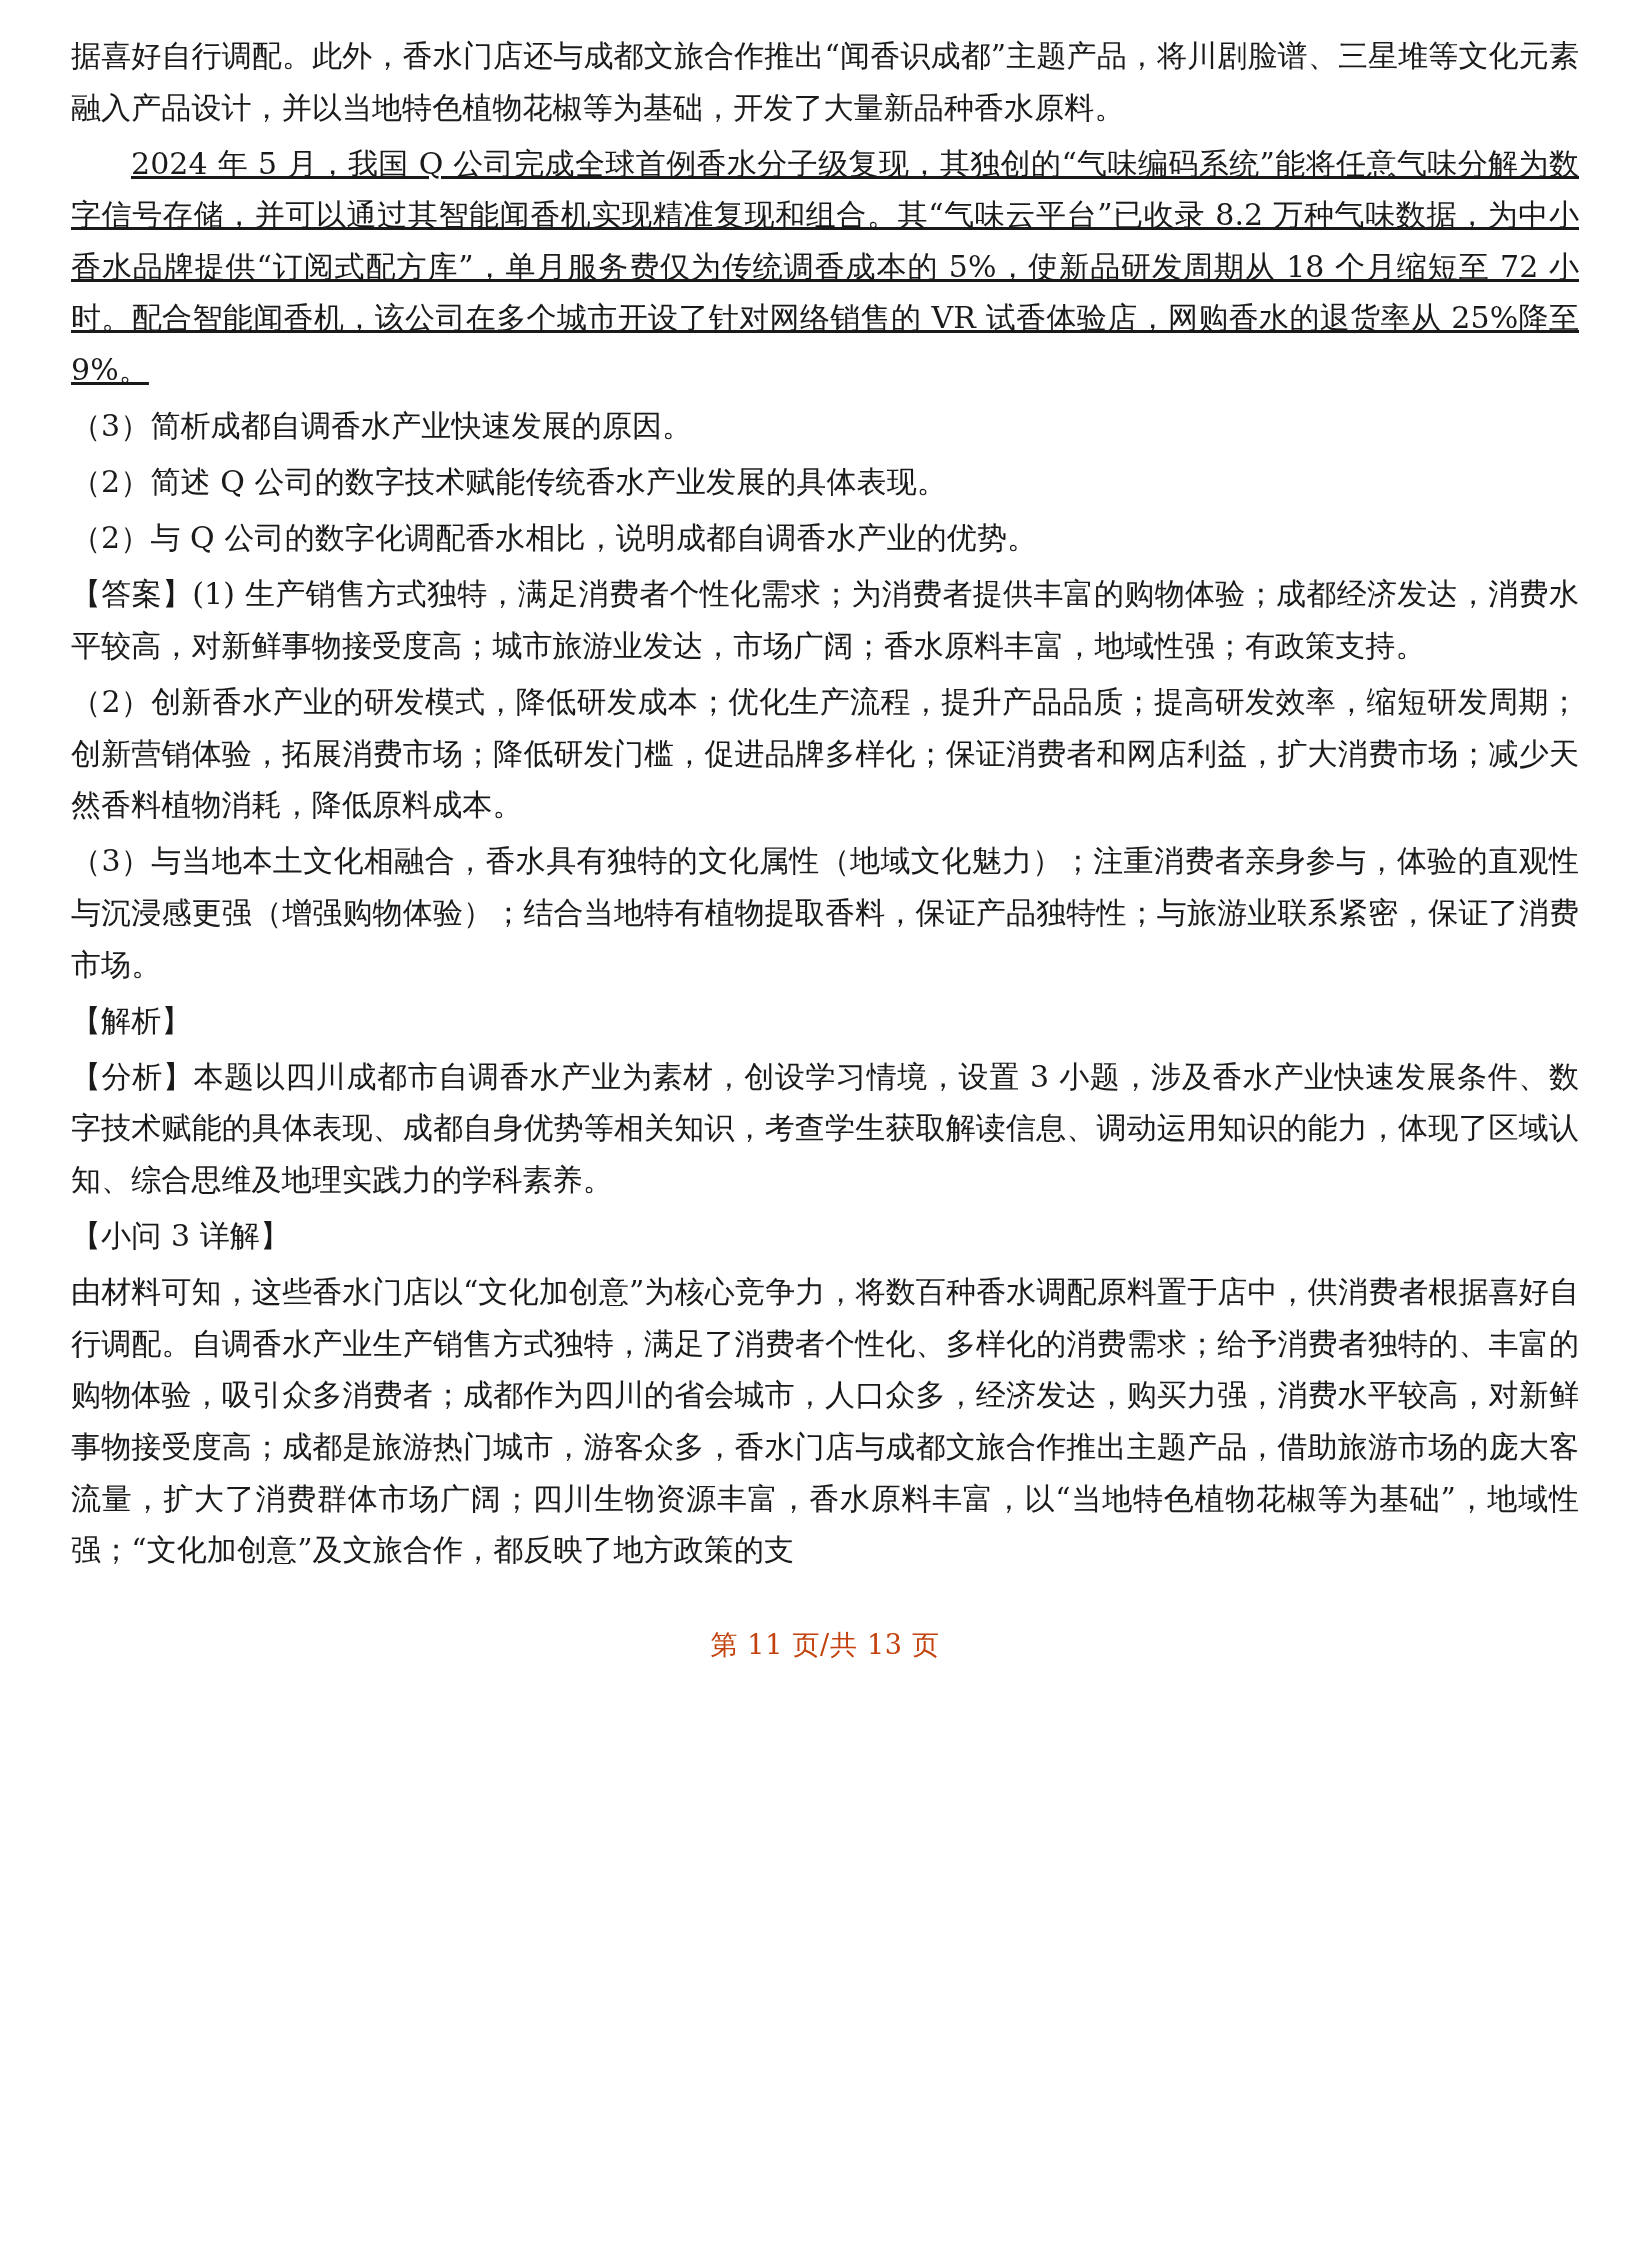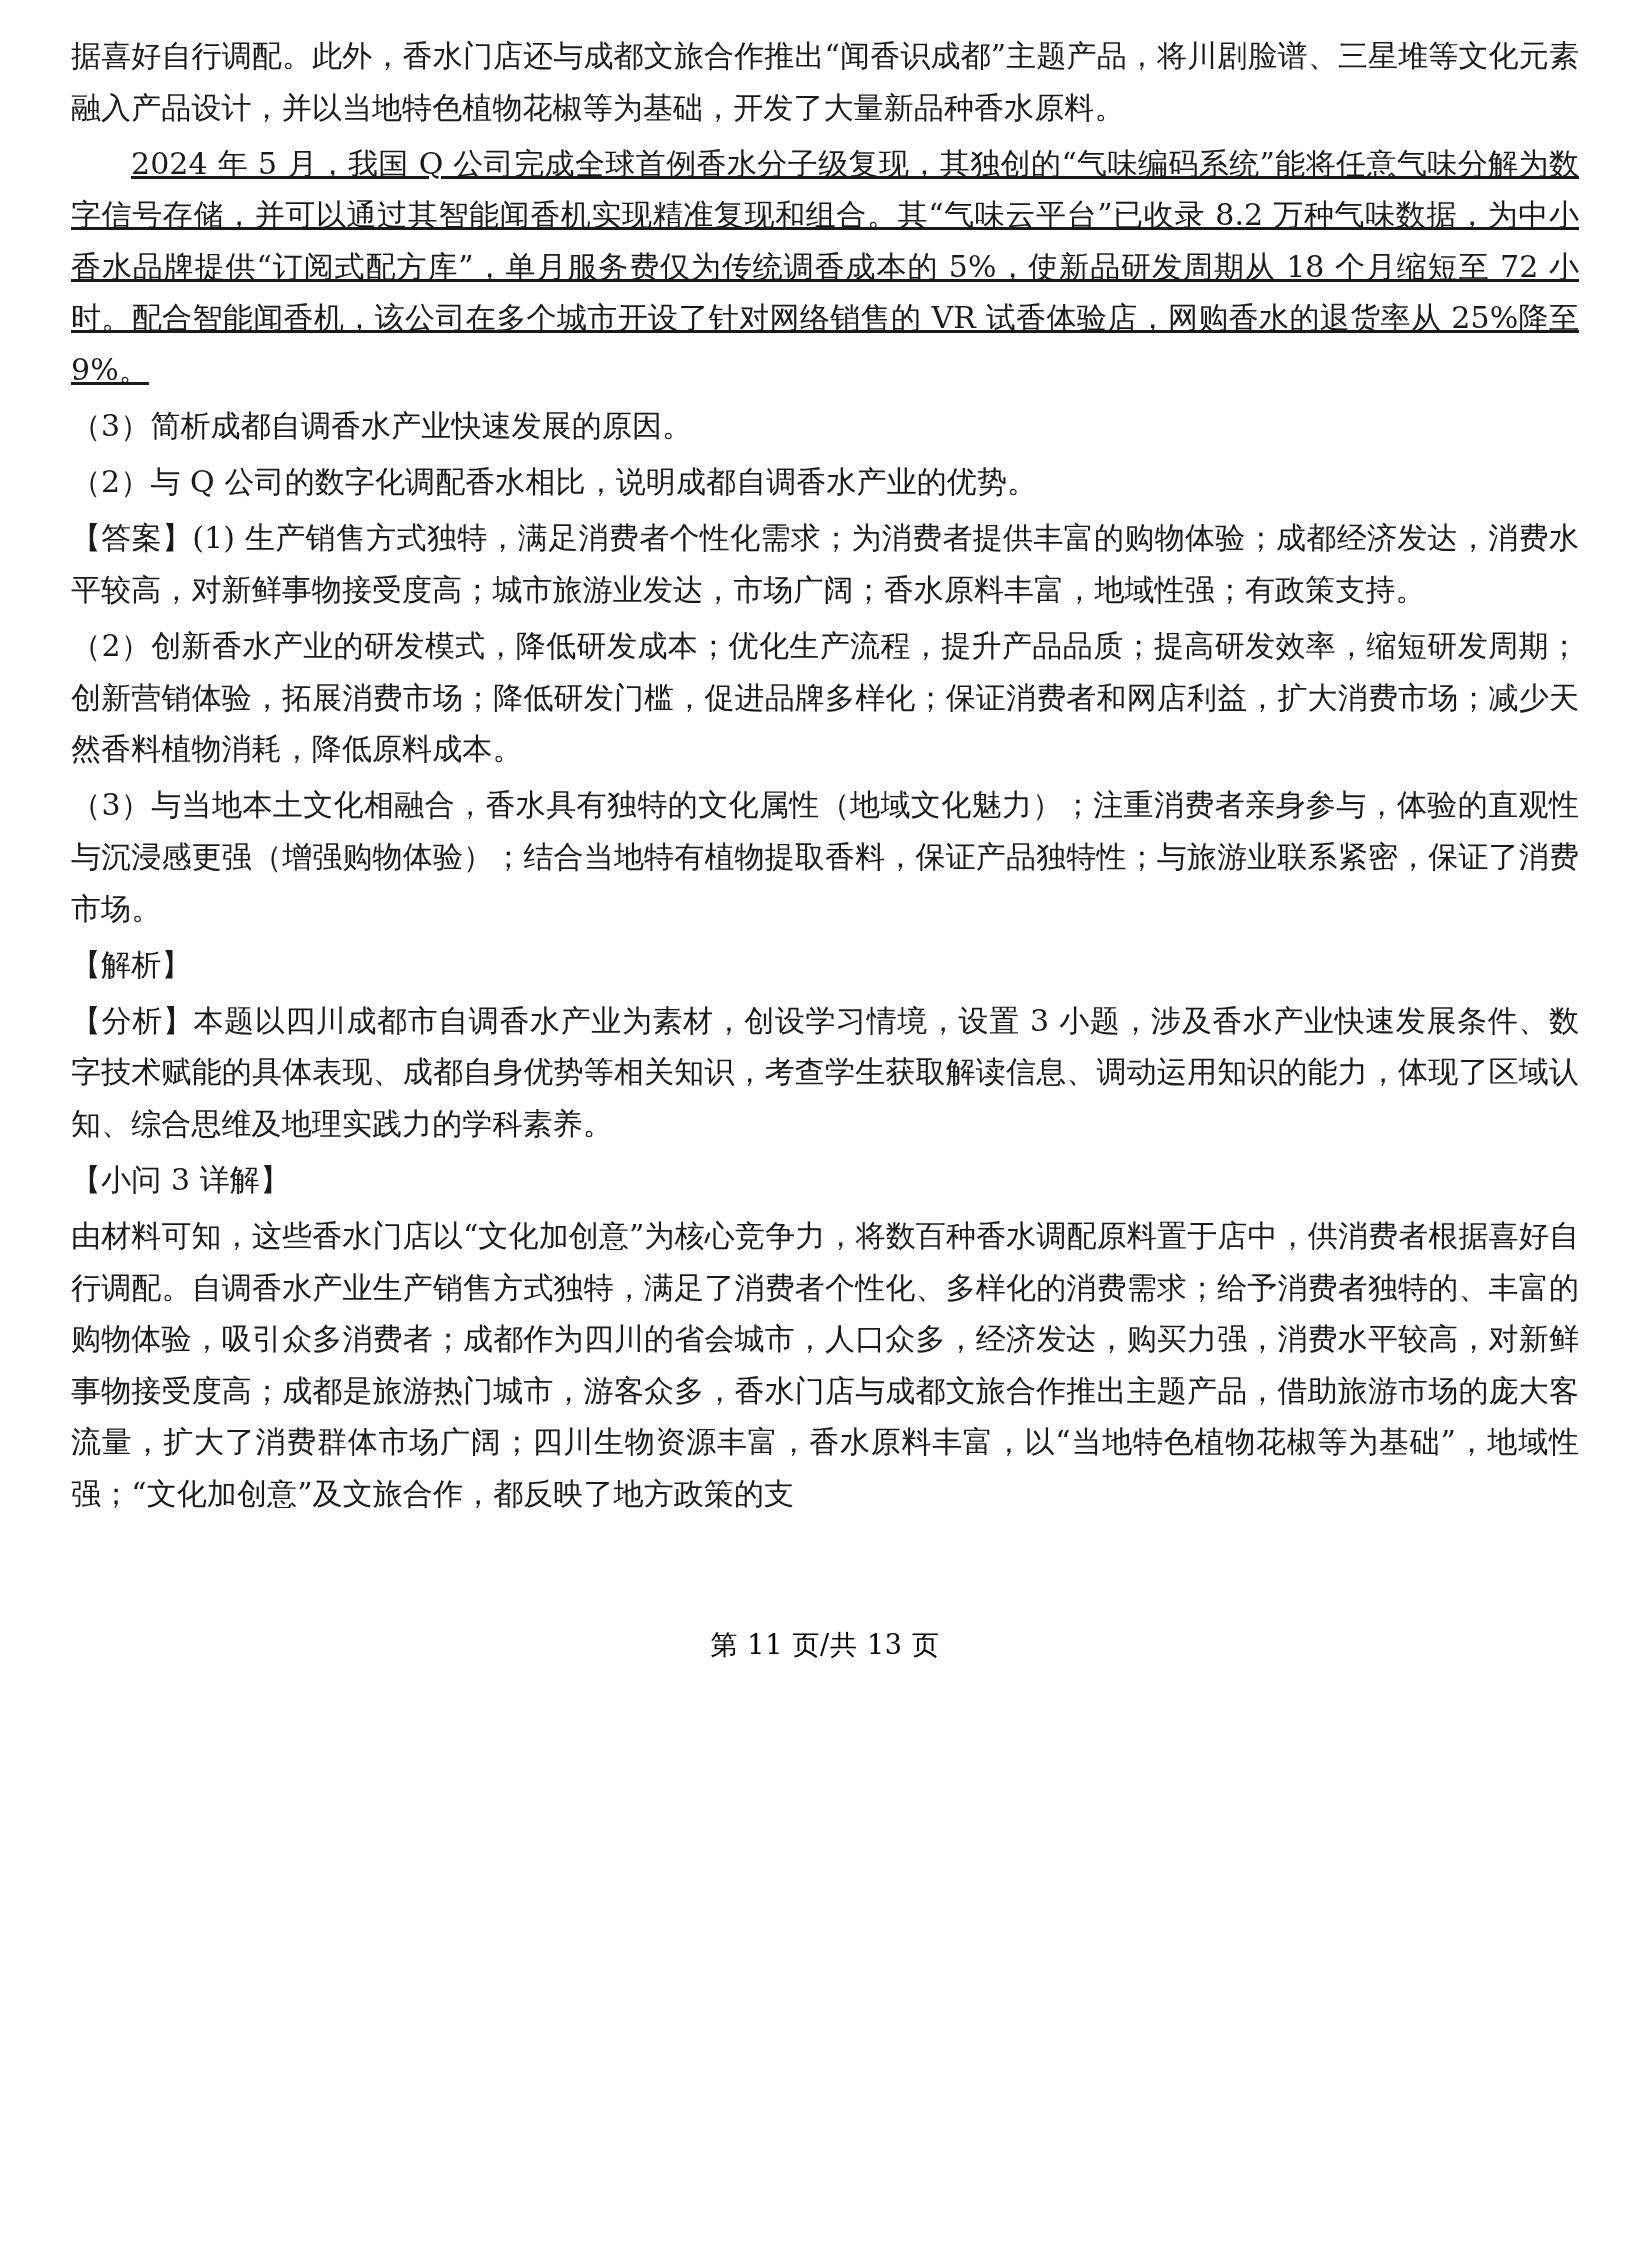--- a/index.html
+++ b/index.html
@@ -35,32 +35,33 @@
     text-decoration: underline;
   }
   .footer {
     position: absolute;
     left: 0;
     right: 0;
     bottom: 19.4px;
     text-align: center;
     font-size: 27px;
     font-family: "DejaVu Serif", "Liberation Serif", serif;
-    color: #000000;
+    color: #c2410c;
     letter-spacing: 0.7px;
   }
 </style>
 </head>
 <body>
 
 <div class="page">
   <div id="content">
       <p class="para">据喜好自行调配。此外，香水门店还与成都文旅合作推出“闻香识成都”主题产品，将川剧脸谱、三星堆等文化元素融入产品设计，并以当地特色植物花椒等为基础，开发了大量新品种香水原料。</p>
       <p class="para indent">2024 年 5 月，我国 Q 公司完成全球首例香水分子级复现，其独创的“气味编码系统”能将任意气味分解为数字信号存储，并可以通过其智能闻香机实现精准复现和组合。其“气味云平台”已收录 8.2 万种气味数据，为中小香水品牌提供“订阅式配方库”，单月服务费仅为传统调香成本的 5%，使新品研发周期从 18 个月缩短至 72 小时。配合智能闻香机，该公司在多个城市开设了针对网络销售的 VR 试香体验店，网购香水的退货率从 25%降至 9%。</p>
       <p class="para">（3）简析成都自调香水产业快速发展的原因。</p>
+      <p class="para">（2）简述 Q 公司的数字技术赋能传统香水产业发展的具体表现。</p>
       <p class="para">（2）与 Q 公司的数字化调配香水相比，说明成都自调香水产业的优势。</p>
       <p class="para">【答案】(1) 生产销售方式独特，满足消费者个性化需求；为消费者提供丰富的购物体验；成都经济发达，消费水平较高，对新鲜事物接受度高；城市旅游业发达，市场广阔；香水原料丰富，地域性强；有政策支持。</p>
       <p class="para">（2）创新香水产业的研发模式，降低研发成本；优化生产流程，提升产品品质；提高研发效率，缩短研发周期；创新营销体验，拓展消费市场；降低研发门槛，促进品牌多样化；保证消费者和网店利益，扩大消费市场；减少天然香料植物消耗，降低原料成本。</p>
       <p class="para">（3）与当地本土文化相融合，香水具有独特的文化属性（地域文化魅力）；注重消费者亲身参与，体验的直观性与沉浸感更强（增强购物体验）；结合当地特有植物提取香料，保证产品独特性；与旅游业联系紧密，保证了消费市场。</p>
       <p class="para">【解析】</p>
       <p class="para">【分析】本题以四川成都市自调香水产业为素材，创设学习情境，设置 3 小题，涉及香水产业快速发展条件、数字技术赋能的具体表现、成都自身优势等相关知识，考查学生获取解读信息、调动运用知识的能力，体现了区域认知、综合思维及地理实践力的学科素养。</p>
       <p class="para">【小问 3 详解】</p>
       <p class="para">由材料可知，这些香水门店以“文化加创意”为核心竞争力，将数百种香水调配原料置于店中，供消费者根据喜好自行调配。自调香水产业生产销售方式独特，满足了消费者个性化、多样化的消费需求；给予消费者独特的、丰富的购物体验，吸引众多消费者；成都作为四川的省会城市，人口众多，经济发达，购买力强，消费水平较高，对新鲜事物接受度高；成都是旅游热门城市，游客众多，香水门店与成都文旅合作推出主题产品，借助旅游市场的庞大客流量，扩大了消费群体市场广阔；四川生物资源丰富，香水原料丰富，以“当地特色植物花椒等为基础”，地域性强；“文化加创意”及文旅合作，都反映了地方政策的支</p>
     </div>
   <div class="footer">第 11 页/共 13 页</div>

